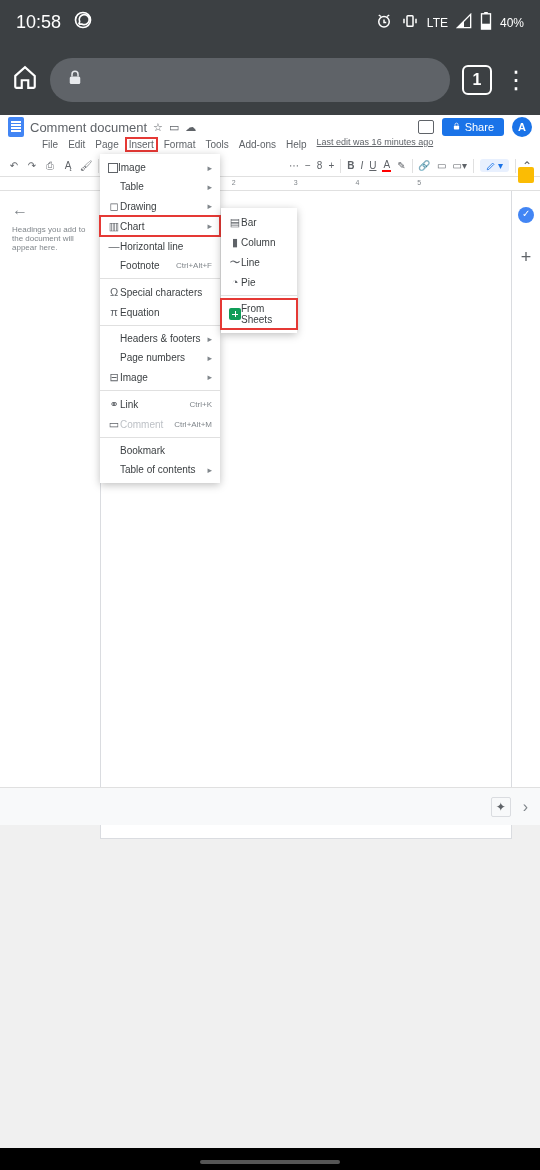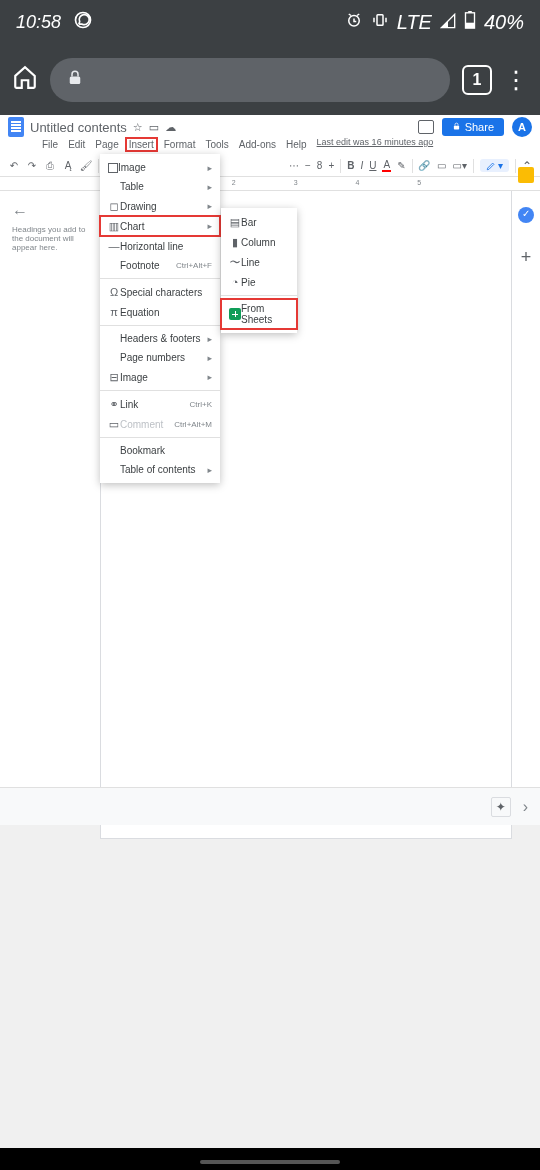--- a/index.html
+++ b/index.html
@@ -1,21 +1,21 @@
 <!DOCTYPE html>
 <html><head>
 <meta charset="utf-8">
 <style>
 * { margin: 0; padding: 0; box-sizing: border-box; font-family: Arial, sans-serif; }
 body { width: 540px; height: 1170px; background: #f0f0f0; overflow: hidden; }
 
 
-.mobile-status { height: 45px; background: #3c4043; color: #fff; display: flex; align-items: center; justify-content: space-between; padding: 0 16px; font-size: 18px; font-style: italic; }
+.mobile-status { height: 45px; background: #3c4043; color: #fff; display: flex; align-items: center; justify-content: space-between; padding: 0 16px; font-size: 18px; }
 .mobile-status .left { display: flex; align-items: center; gap: 12px; }
-.mobile-status .right { display: flex; align-items: center; gap: 8px; font-size: 20px; }
+.mobile-status .right { display: flex; align-items: center; gap: 8px; font-size: 12px; }
 
 
 .browser-bar { height: 70px; background: #3c4043; display: flex; align-items: center; padding: 0 12px; gap: 12px; }
 .home-icon { color: #fff; font-size: 24px; }
 .url-bar { flex: 1; background: #5f6368; border-radius: 24px; height: 44px; display: flex; align-items: center; padding: 0 16px; color: #e8eaed; font-size: 20px; gap: 10px; overflow:hidden; white-space:nowrap;}
 .url-bar .faded { color: #9aa0a6; }
 .tab-count { border: 2px solid #fff; border-radius: 6px; width: 30px; height: 30px; display: flex; align-items: center; justify-content: center; color: #fff; font-size: 16px; font-weight: bold; }
 .browser-menu { color: #fff; font-size: 24px; }
 
 
@@ -145,21 +145,21 @@
   <div class="tab-count">
     <span>1</span>
   </div>
   <span class="browser-menu">⋮</span>
 </div>
 
 <div class="docs-area">
 
   <div class="docs-header">
     <div class="docs-icon"></div>
-    <span class="doc-title">Untitled contents</span>
+    <span class="doc-title">Comment document</span>
     <span class="header-icons">
       <span>☆</span>
       <span>▭</span>
       <span>☁</span>
     </span>
     <div class="header-right">
       <div class="comment-hdr-icon"></div>
       <div class="share-btn">
         <span>
           <svg width="9" height="9" viewBox="0 0 24 24" fill="#fff">

